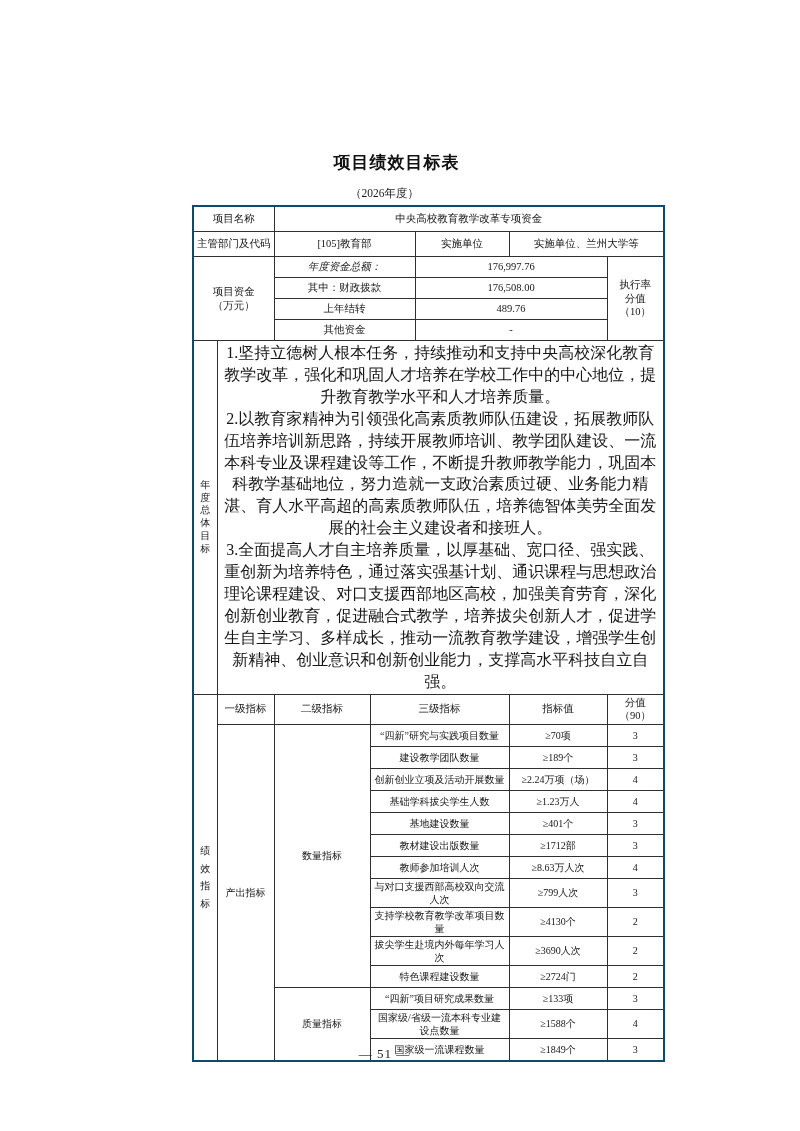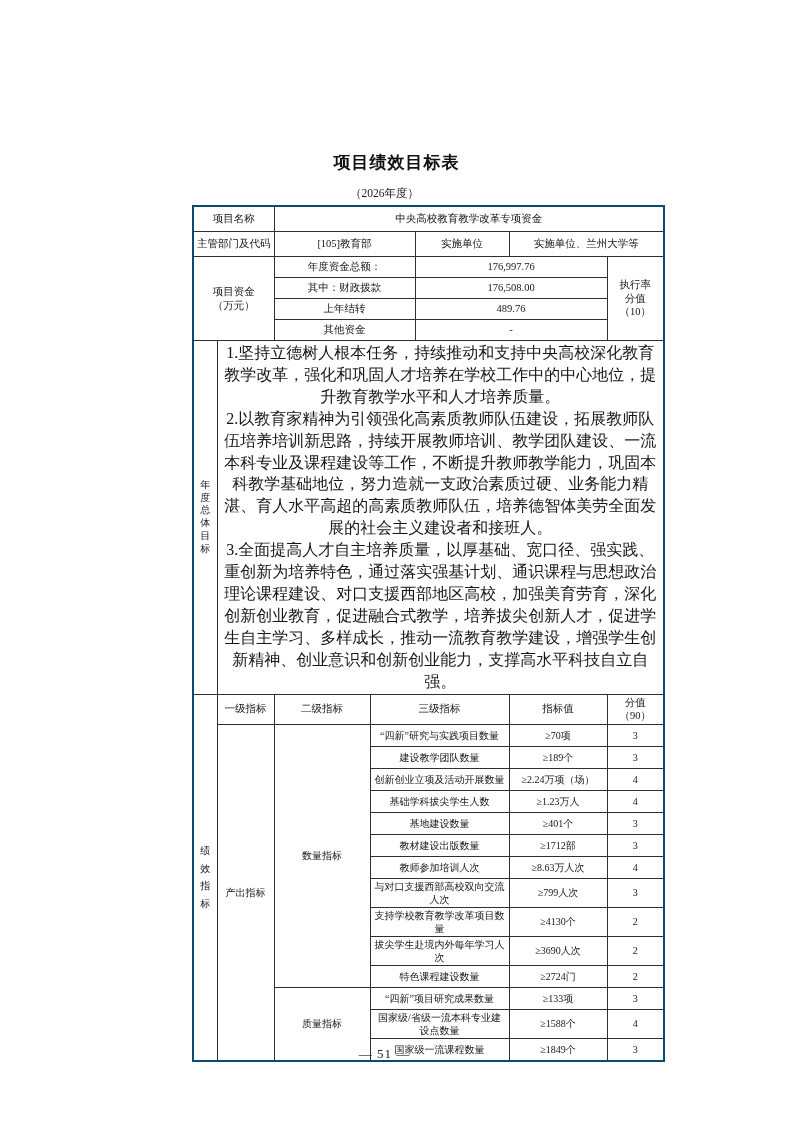--- a/index.html
+++ b/index.html
@@ -37,21 +37,21 @@
     color: #161616;
     overflow: hidden;
   }
   tr.r-info td { height: 22px; }
   tr.r-fund td { height: 18px; }
   tr.r-ihead td { height: 24px; font-size: 10.5px; }
   tr.irow td { height: 19px; font-size: 10px; }
 
   td.pre { white-space: pre-line; }
   td.fund-label { text-align: right; padding-right: 5px; }
-  td.fund-label-first { text-align: left; padding-left: 5px; }
+  td.fund-label-first { text-align: left; padding-left: 5px; font-style: italic; }
   td.fund-value { text-align: right; padding-right: 6px; }
 
   td.vcell { padding: 0; }
   .vtext {
     display: inline-block; width: 1em;
     word-break: break-all; line-height: 1.28;
     font-size: 10px;
   }
   .vtext.wide { line-height: 1.75; }
 

